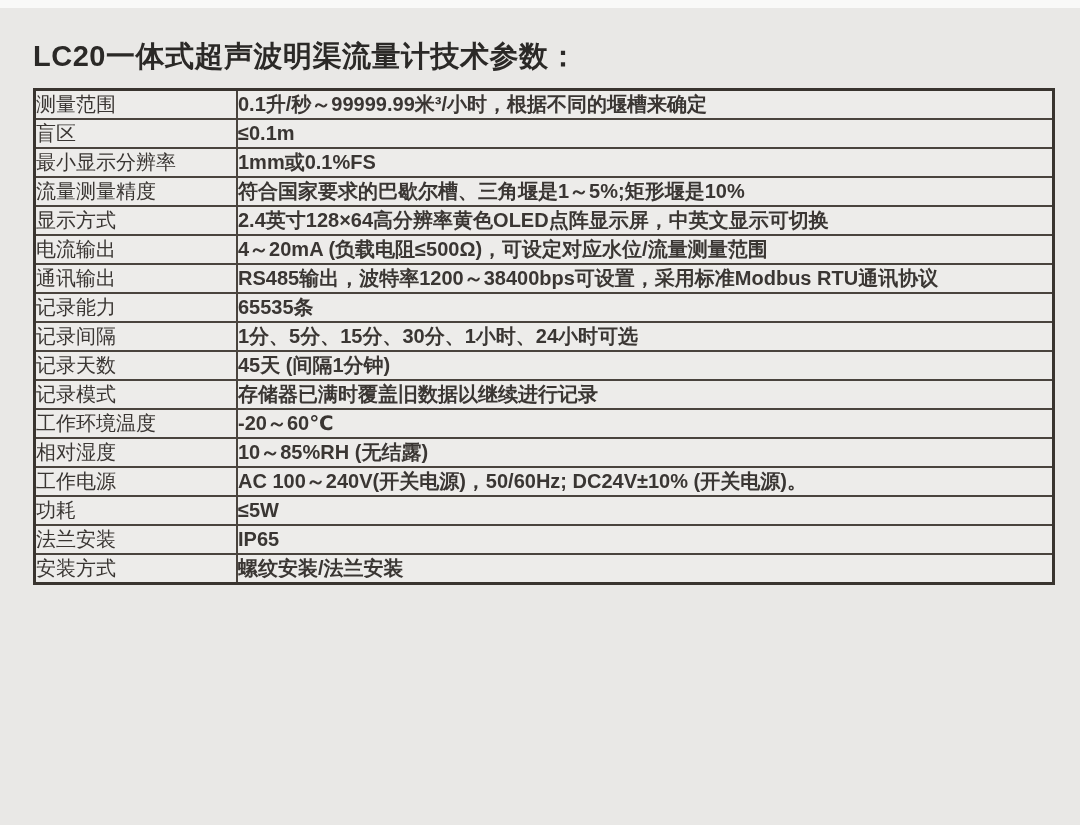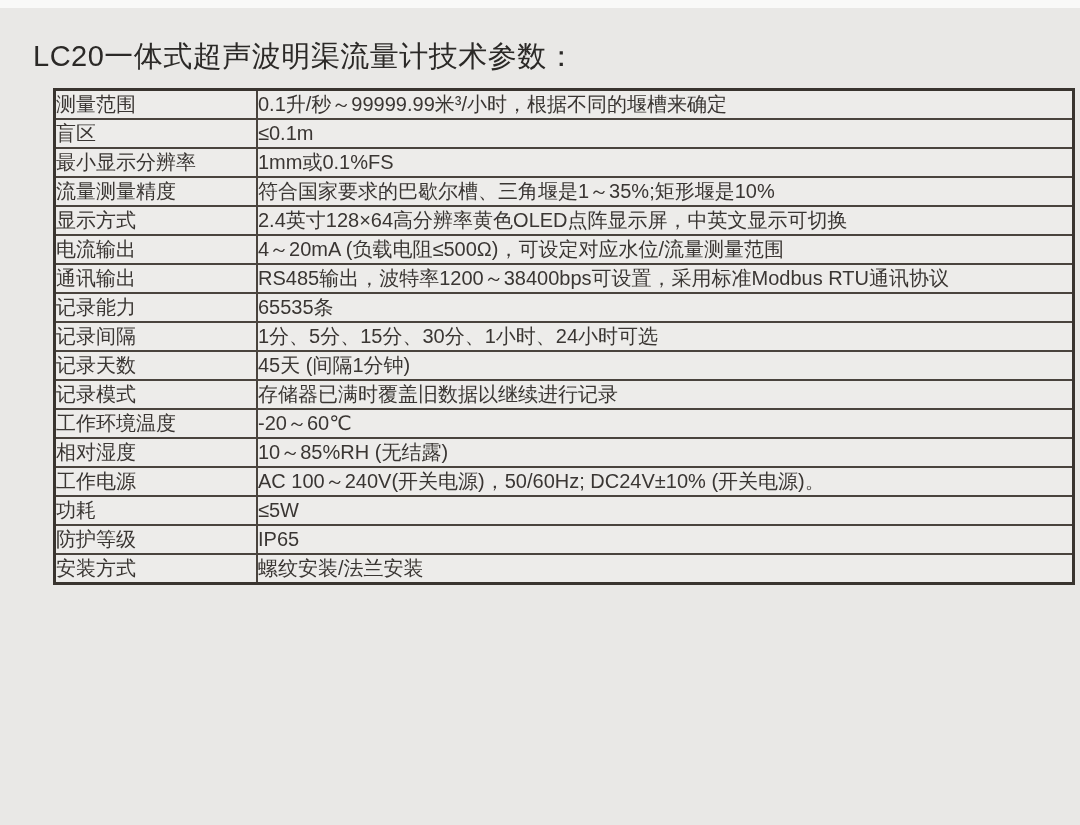--- a/index.html
+++ b/index.html
@@ -18,52 +18,52 @@
     position: absolute;
     left: 0; top: 0;
     width: 1080px; height: 8px;
     background: #f9f9f8;
   }
   .page-title {
     position: absolute;
     left: 33px;
     top: 18px;
     font-size: 29px;
-    font-weight: 400;
+    font-weight: 700;
     color: #2b2927;
     letter-spacing: 0.5px;
     white-space: nowrap;
   }
   table.spec-table {
     position: absolute;
     left: 33px;
     top: 88px;
     width: 1022px;
     border-collapse: collapse;
     table-layout: fixed;
     background: #edecea;
     border: 3px solid #39342f;
-    margin-left: 20px;
   }
   table.spec-table td {
     border: 2px solid #4a443e;
     height: 27px;
     font-size: 20px;
     color: #3a3633;
     vertical-align: middle;
     white-space: nowrap;
     overflow: hidden;
     padding: 0;
   }
   td.label-cell {
     width: 200px;
     padding-left: 13px;
   }
   td.value-cell {
     padding-left: 16px;
+    font-weight: bold;
   }
 </style>
 </head>
 <body>
 
 <div class="top-strip"></div>
 
 <h1 class="page-title">LC20一体式超声波明渠流量计技术参数：</h1>
 
 <table class="spec-table">
@@ -81,21 +81,21 @@
     <td class="value-cell">≤0.1m</td>
   </tr>
 
   <tr>
     <td class="label-cell">最小显示分辨率</td>
     <td class="value-cell">1mm或0.1%FS</td>
   </tr>
 
   <tr>
     <td class="label-cell">流量测量精度</td>
-    <td class="value-cell">符合国家要求的巴歇尔槽、三角堰是1～35%;矩形堰是10%</td>
+    <td class="value-cell">符合国家要求的巴歇尔槽、三角堰是1～5%;矩形堰是10%</td>
   </tr>
 
   <tr>
     <td class="label-cell">显示方式</td>
     <td class="value-cell">2.4英寸128×64高分辨率黄色OLED点阵显示屏，中英文显示可切换</td>
   </tr>
 
   <tr>
     <td class="label-cell">电流输出</td>
     <td class="value-cell">4～20mA (负载电阻≤500Ω)，可设定对应水位/流量测量范围</td>
@@ -142,21 +142,21 @@
     <td class="label-cell">工作电源</td>
     <td class="value-cell">AC 100～240V(开关电源)，50/60Hz; DC24V±10% (开关电源)。</td>
   </tr>
 
   <tr>
     <td class="label-cell">功耗</td>
     <td class="value-cell">≤5W</td>
   </tr>
 
   <tr>
-    <td class="label-cell">防护等级</td>
+    <td class="label-cell">法兰安装</td>
     <td class="value-cell">IP65</td>
   </tr>
 
   <tr>
     <td class="label-cell">安装方式</td>
     <td class="value-cell">螺纹安装/法兰安装</td>
   </tr>
 </tbody>
 </table>
 

